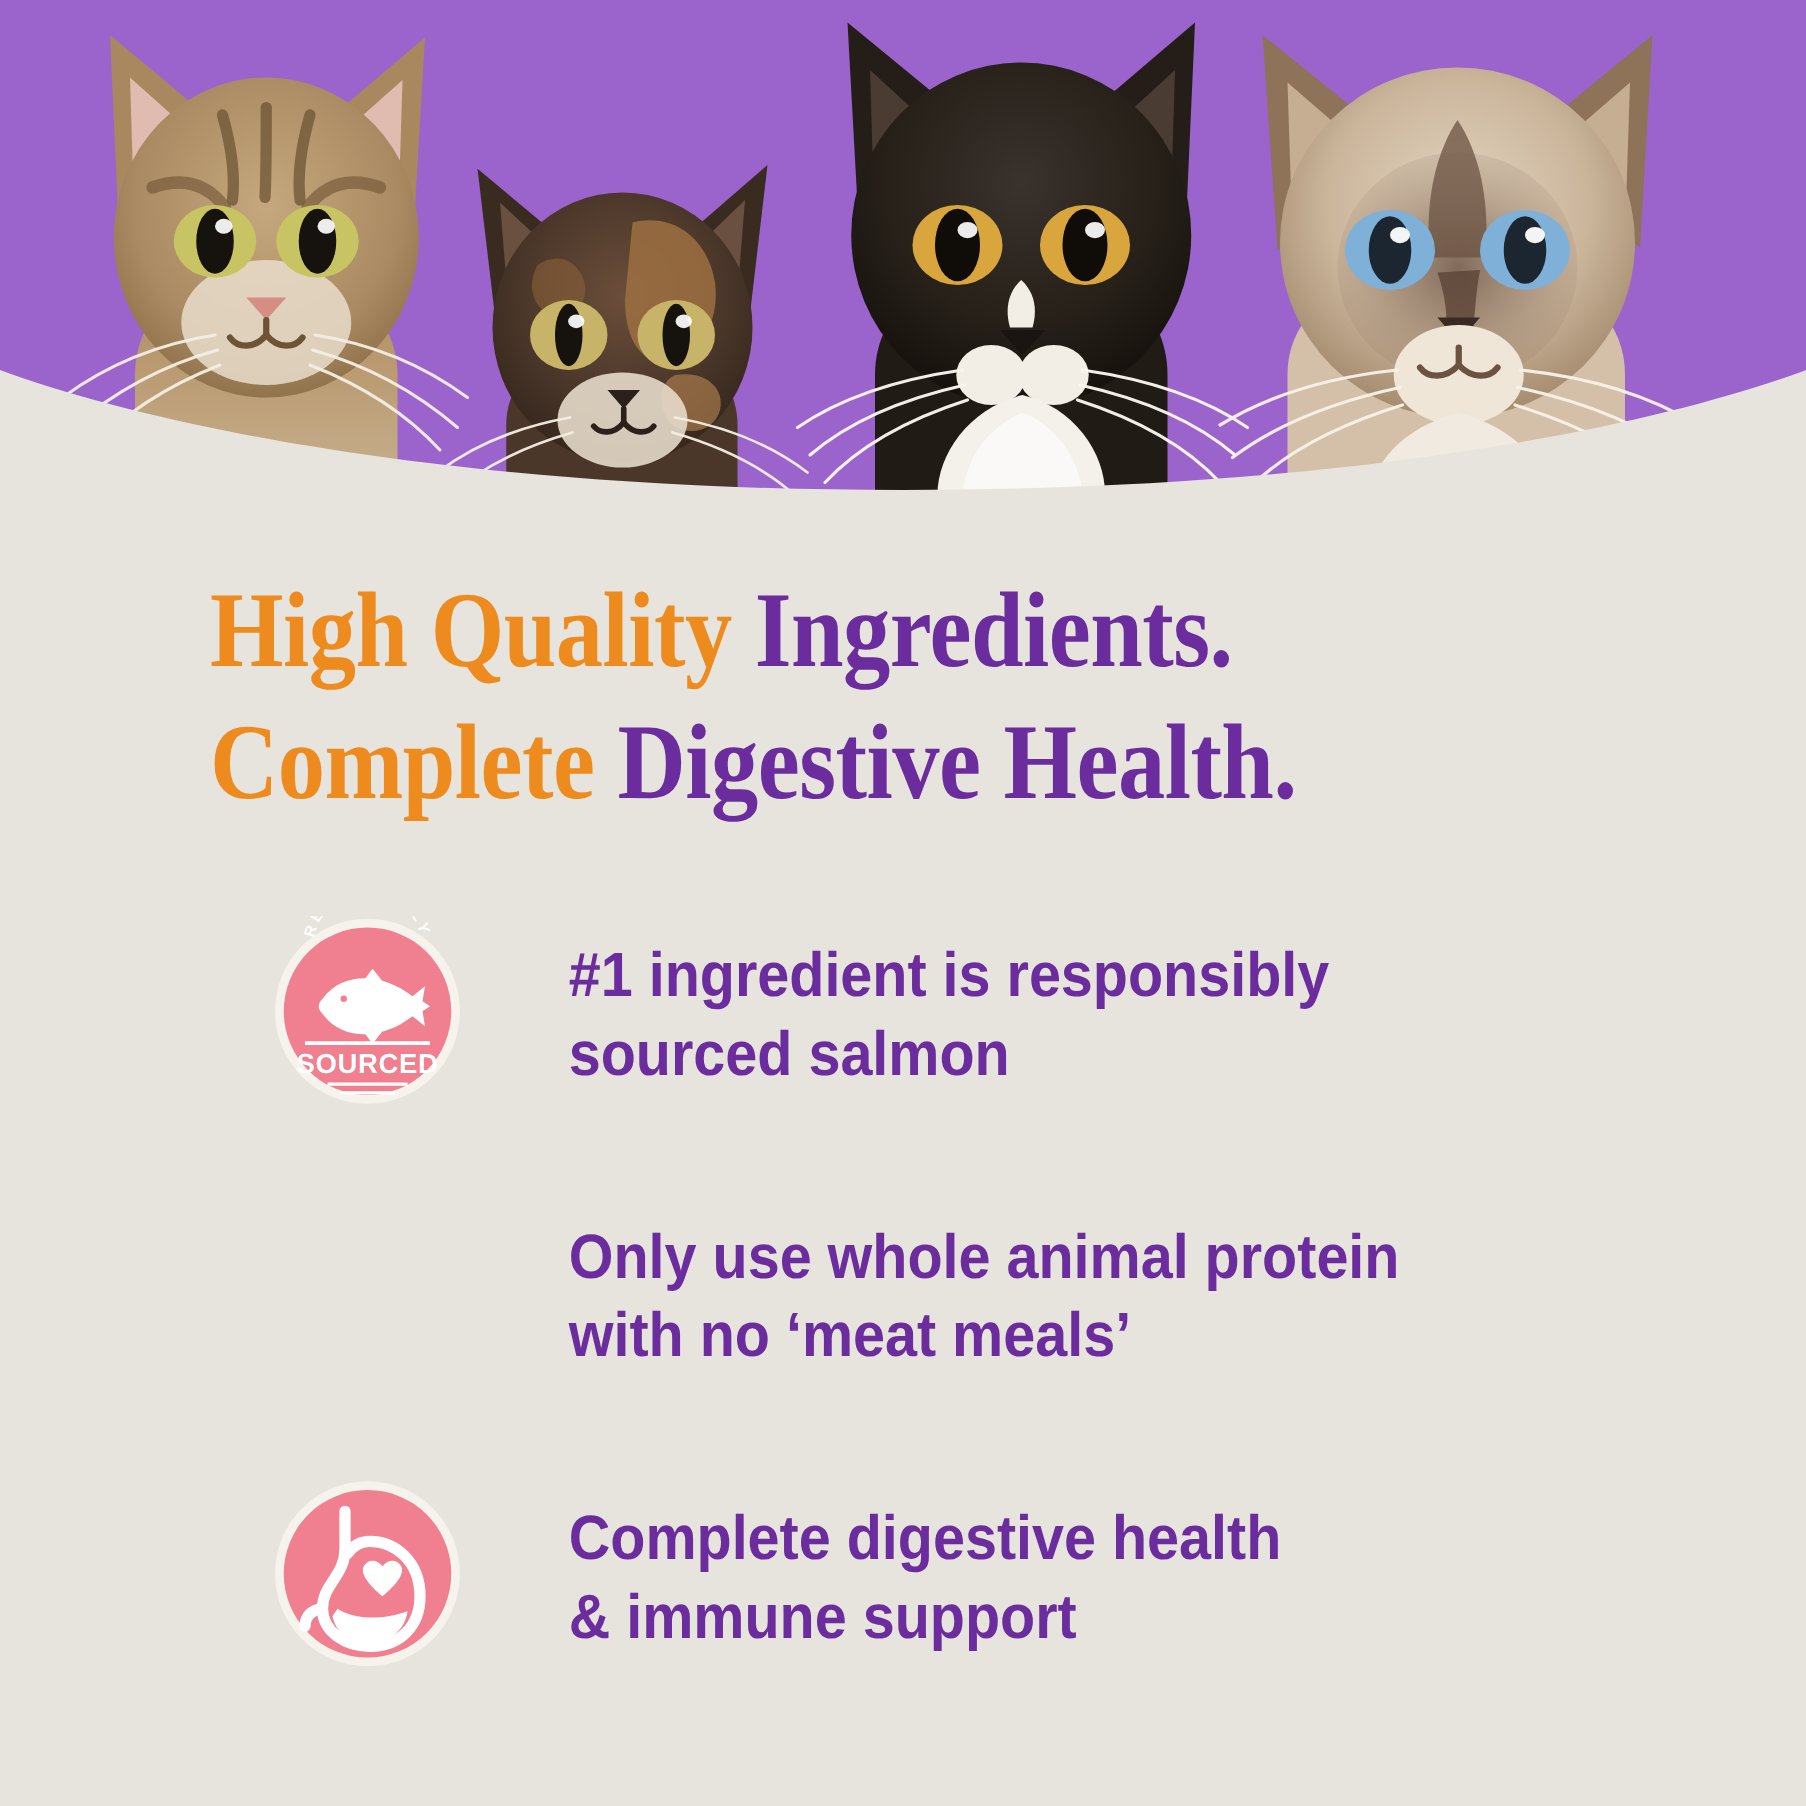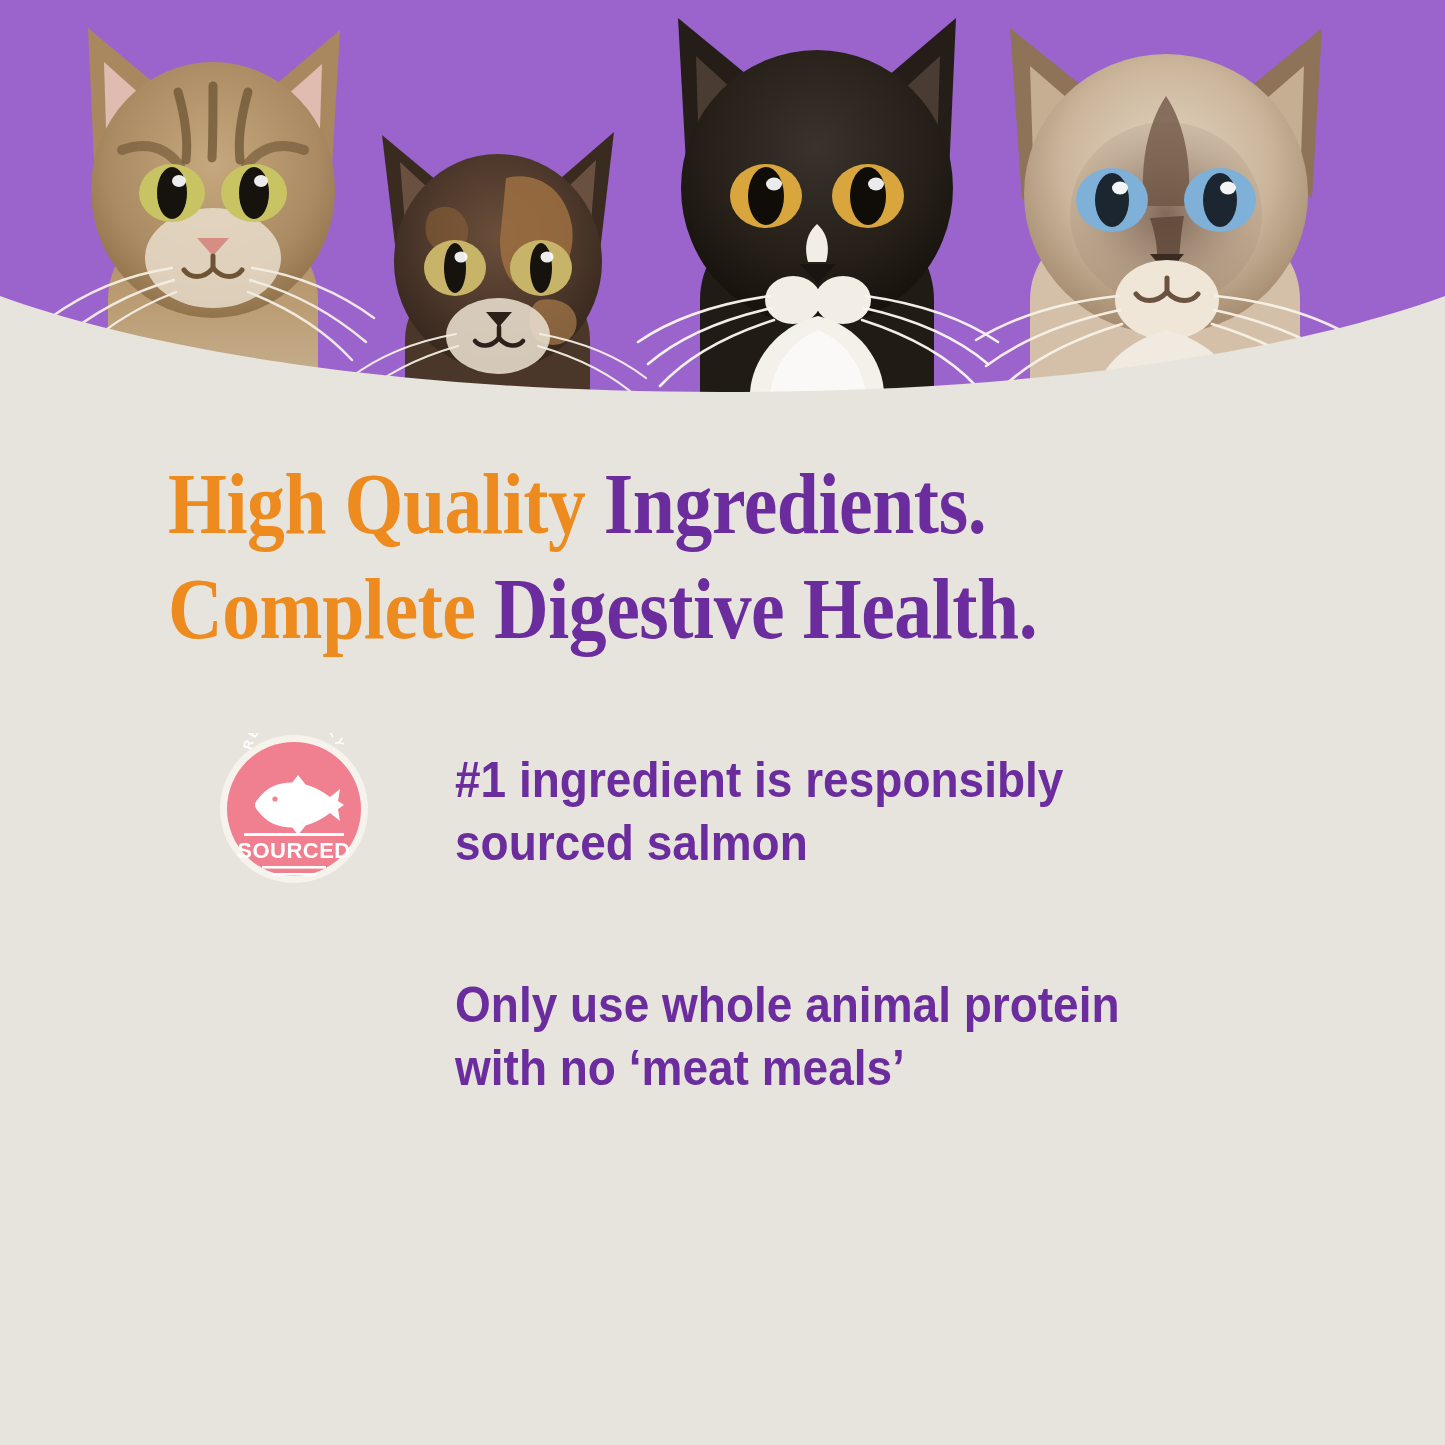--- a/index.html
+++ b/index.html
@@ -291,15 +291,31 @@
       </div>
       <div class="feature-text">#1 ingredient is responsibly
 sourced salmon</div>
     </div>
 
     <div class="feature">
       <div class="feature-text">Only use whole animal protein
 with no ‘meat meals’</div>
     </div>
 
+    <div class="feature">
+      <div class="badge">
+        <svg viewBox="0 0 152 152">
+          <circle cx="76" cy="76" r="74" fill="#F6F2EC"></circle>
+          <circle cx="76" cy="76" r="67" fill="#F0808F"></circle>
+          <g fill="none" stroke="#FFFFFF" stroke-width="9" stroke-linecap="round" stroke-linejoin="round">
+            <path d="M58 26 L58 56 C58 78 40 84 40 104 C40 122 58 134 78 134 C102 134 118 118 118 94 C118 66 98 50 78 50 C70 50 64 54 60 60"></path>
+            <path d="M40 104 C32 104 26 110 26 118"></path>
+          </g>
+          <path d="M52 104 C64 112 86 114 108 106 C106 122 92 132 76 132 C62 132 50 122 48 110 Z" fill="#FFFFFF"></path>
+          <path d="M88 70 C92 64 100 64 103 70 C106 76 99 85 88 94 C77 85 70 76 73 70 C76 64 84 64 88 70 Z" fill="#FFFFFF"></path>
+        </svg>
+      </div>
+      <div class="feature-text">Complete digestive health
+&amp; immune support</div>
+    </div>
 
   </div>
 </div>
 
 </body></html>

